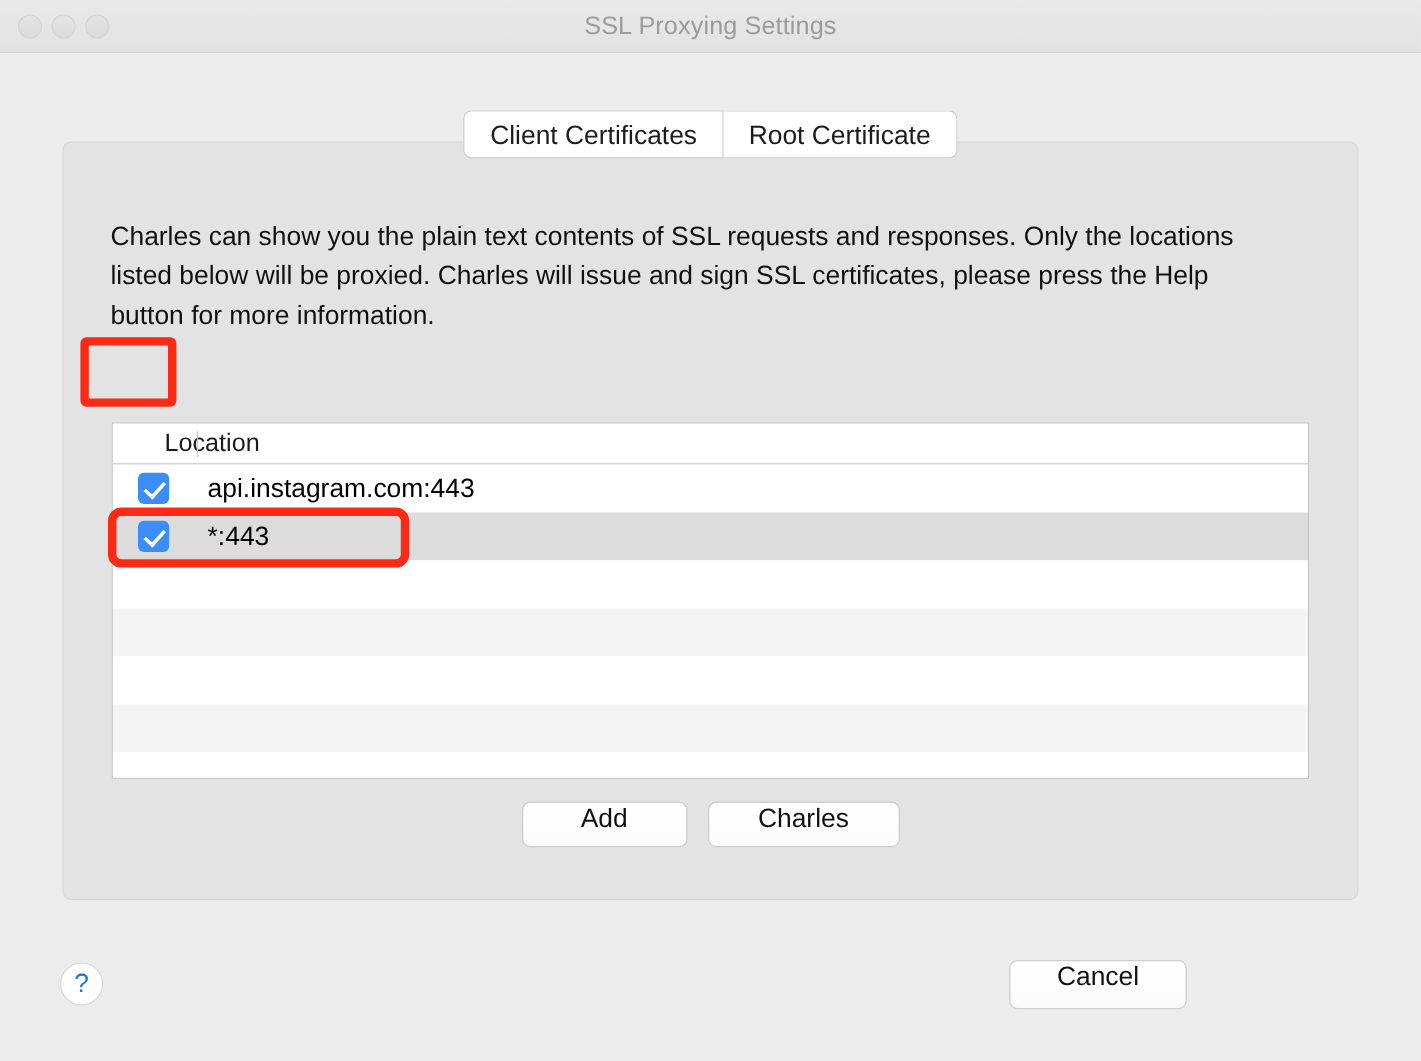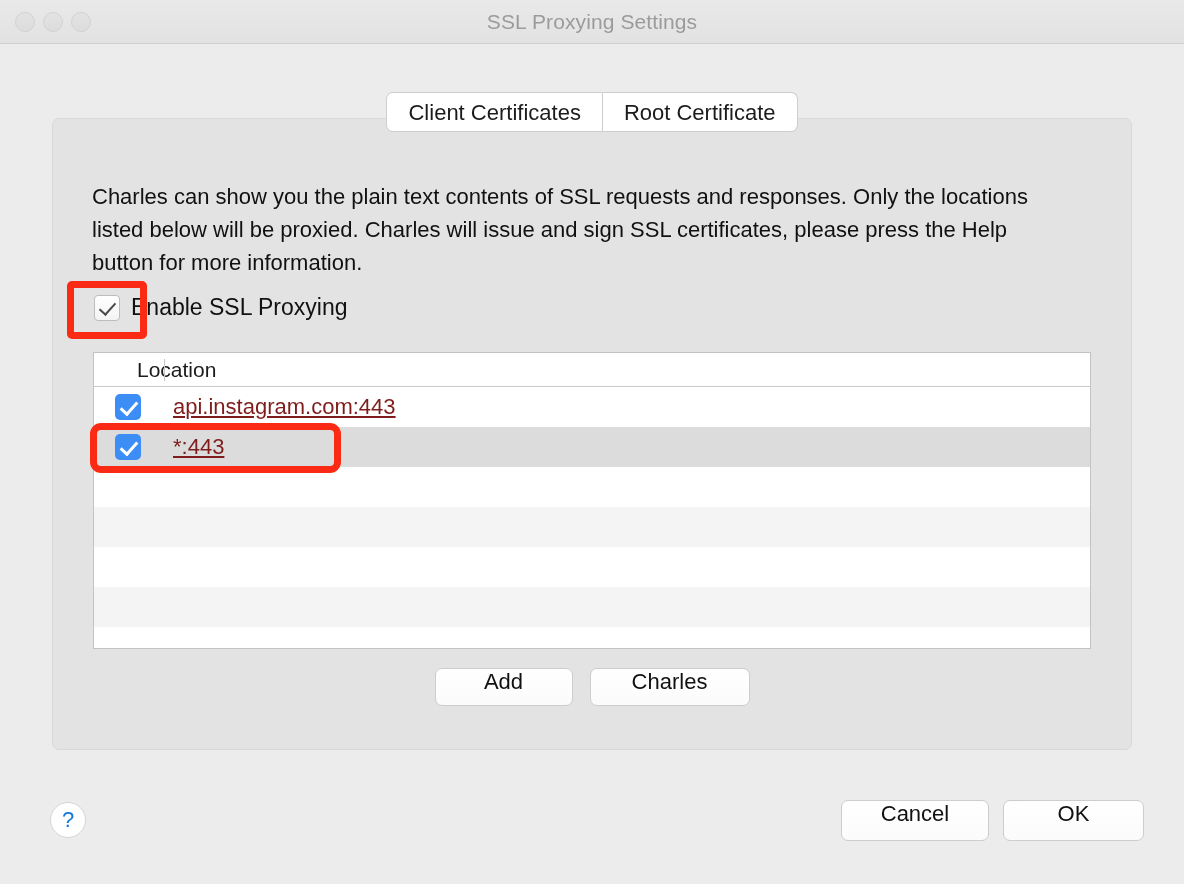--- a/index.html
+++ b/index.html
@@ -197,22 +197,21 @@
     position: absolute;
     left: 9px; top: 4px;
     width: 7px; height: 14px;
     border: solid #ffffff;
     border-width: 0 3px 3px 0;
     transform: rotate(42deg);
   }
   .row-label {
     margin-left: 32px;
     font-size: 22px;
-    color: #7f1d1d;
-    text-decoration: underline;
+    color: #000000;
   }
 
   
   #addremove {
     position: absolute;
     left: 0;
     top: 668px;
     width: 1184px;
     display: flex;
     justify-content: center;
@@ -290,24 +289,20 @@
 
   <div id="panel"></div>
 
   <div id="tabbar">
     <div class="tab">Client Certificates</div>
     <div class="tab">Root Certificate</div>
   </div>
 
   <div id="description">Charles can show you the plain text contents of SSL requests and responses. Only the locations listed below will be proxied. Charles will issue and sign SSL certificates, please press the Help button for more information.</div>
 
-  <div id="enable-row">
-    <div class="mac-check"></div>
-    <div id="enable-label">Enable SSL Proxying</div>
-  </div>
 
   <div id="table">
     <div id="table-header">
       <div id="header-divider"></div>
       <div id="header-label">Location</div>
     </div>
 
     <div class="trow">
       <div class="row-check"></div>
       <div class="row-label">api.instagram.com:443</div>
@@ -325,18 +320,17 @@
     <div class="trow"></div>
   </div>
 
   <div id="addremove">
     <div id="add-button" class="btn">Add</div>
     <div id="remove-button" class="btn">Charles</div>
   </div>
 
   <div id="help-button">?</div>
   <div id="cancel-button" class="btn">Cancel</div>
-  <div id="ok-button" class="btn">OK</div>
 
   <div class="annot" id="annot-enable"></div>
   <div class="annot" id="annot-row"></div>
 
 </div>
 
 </body></html>

